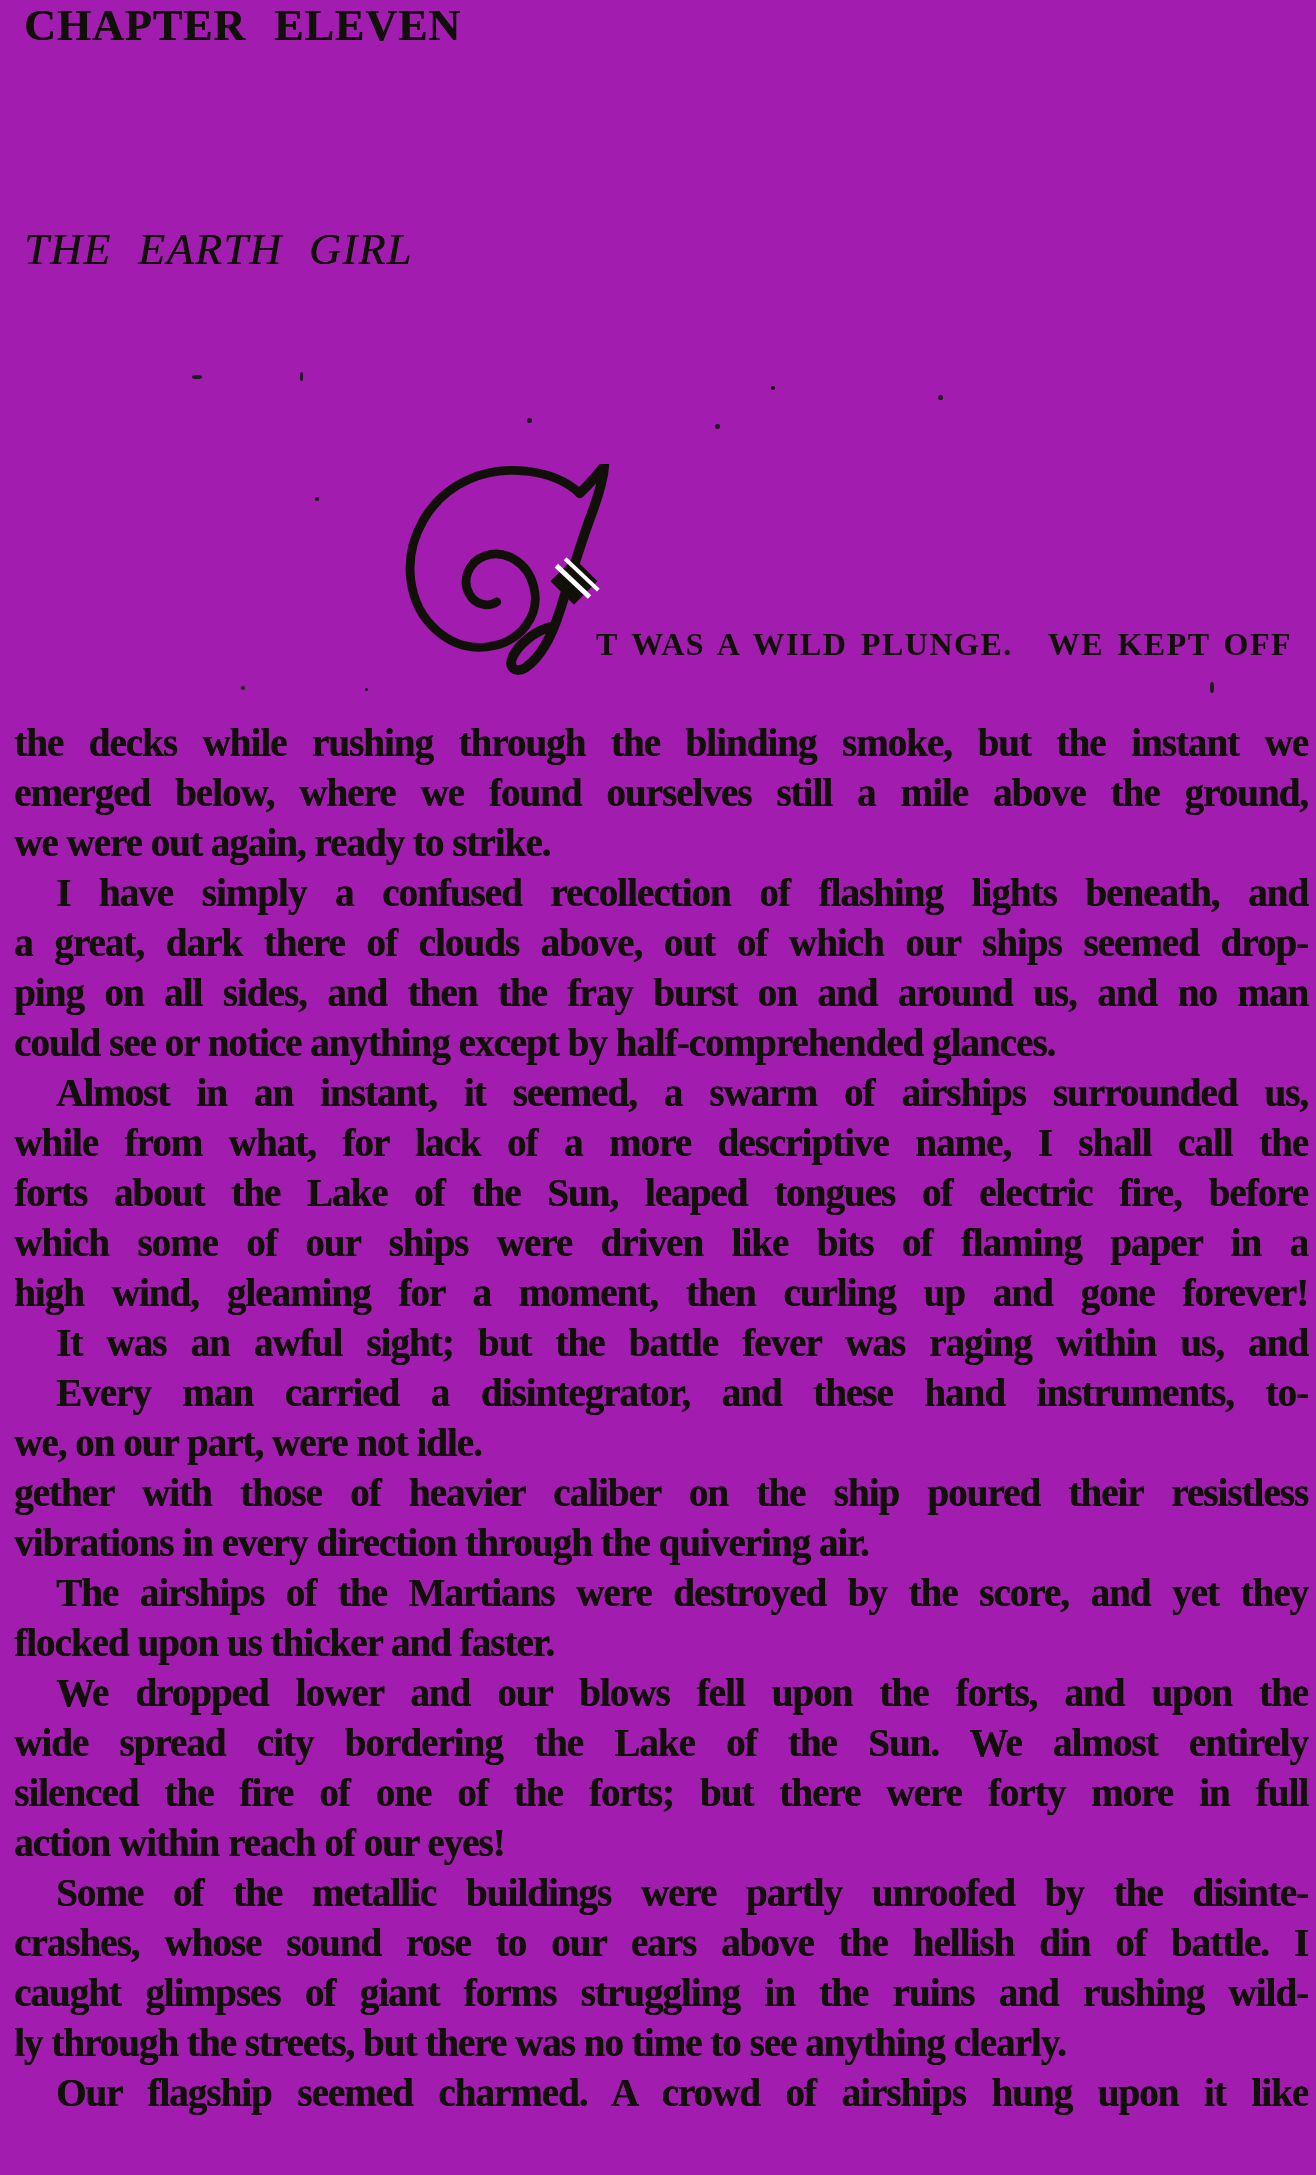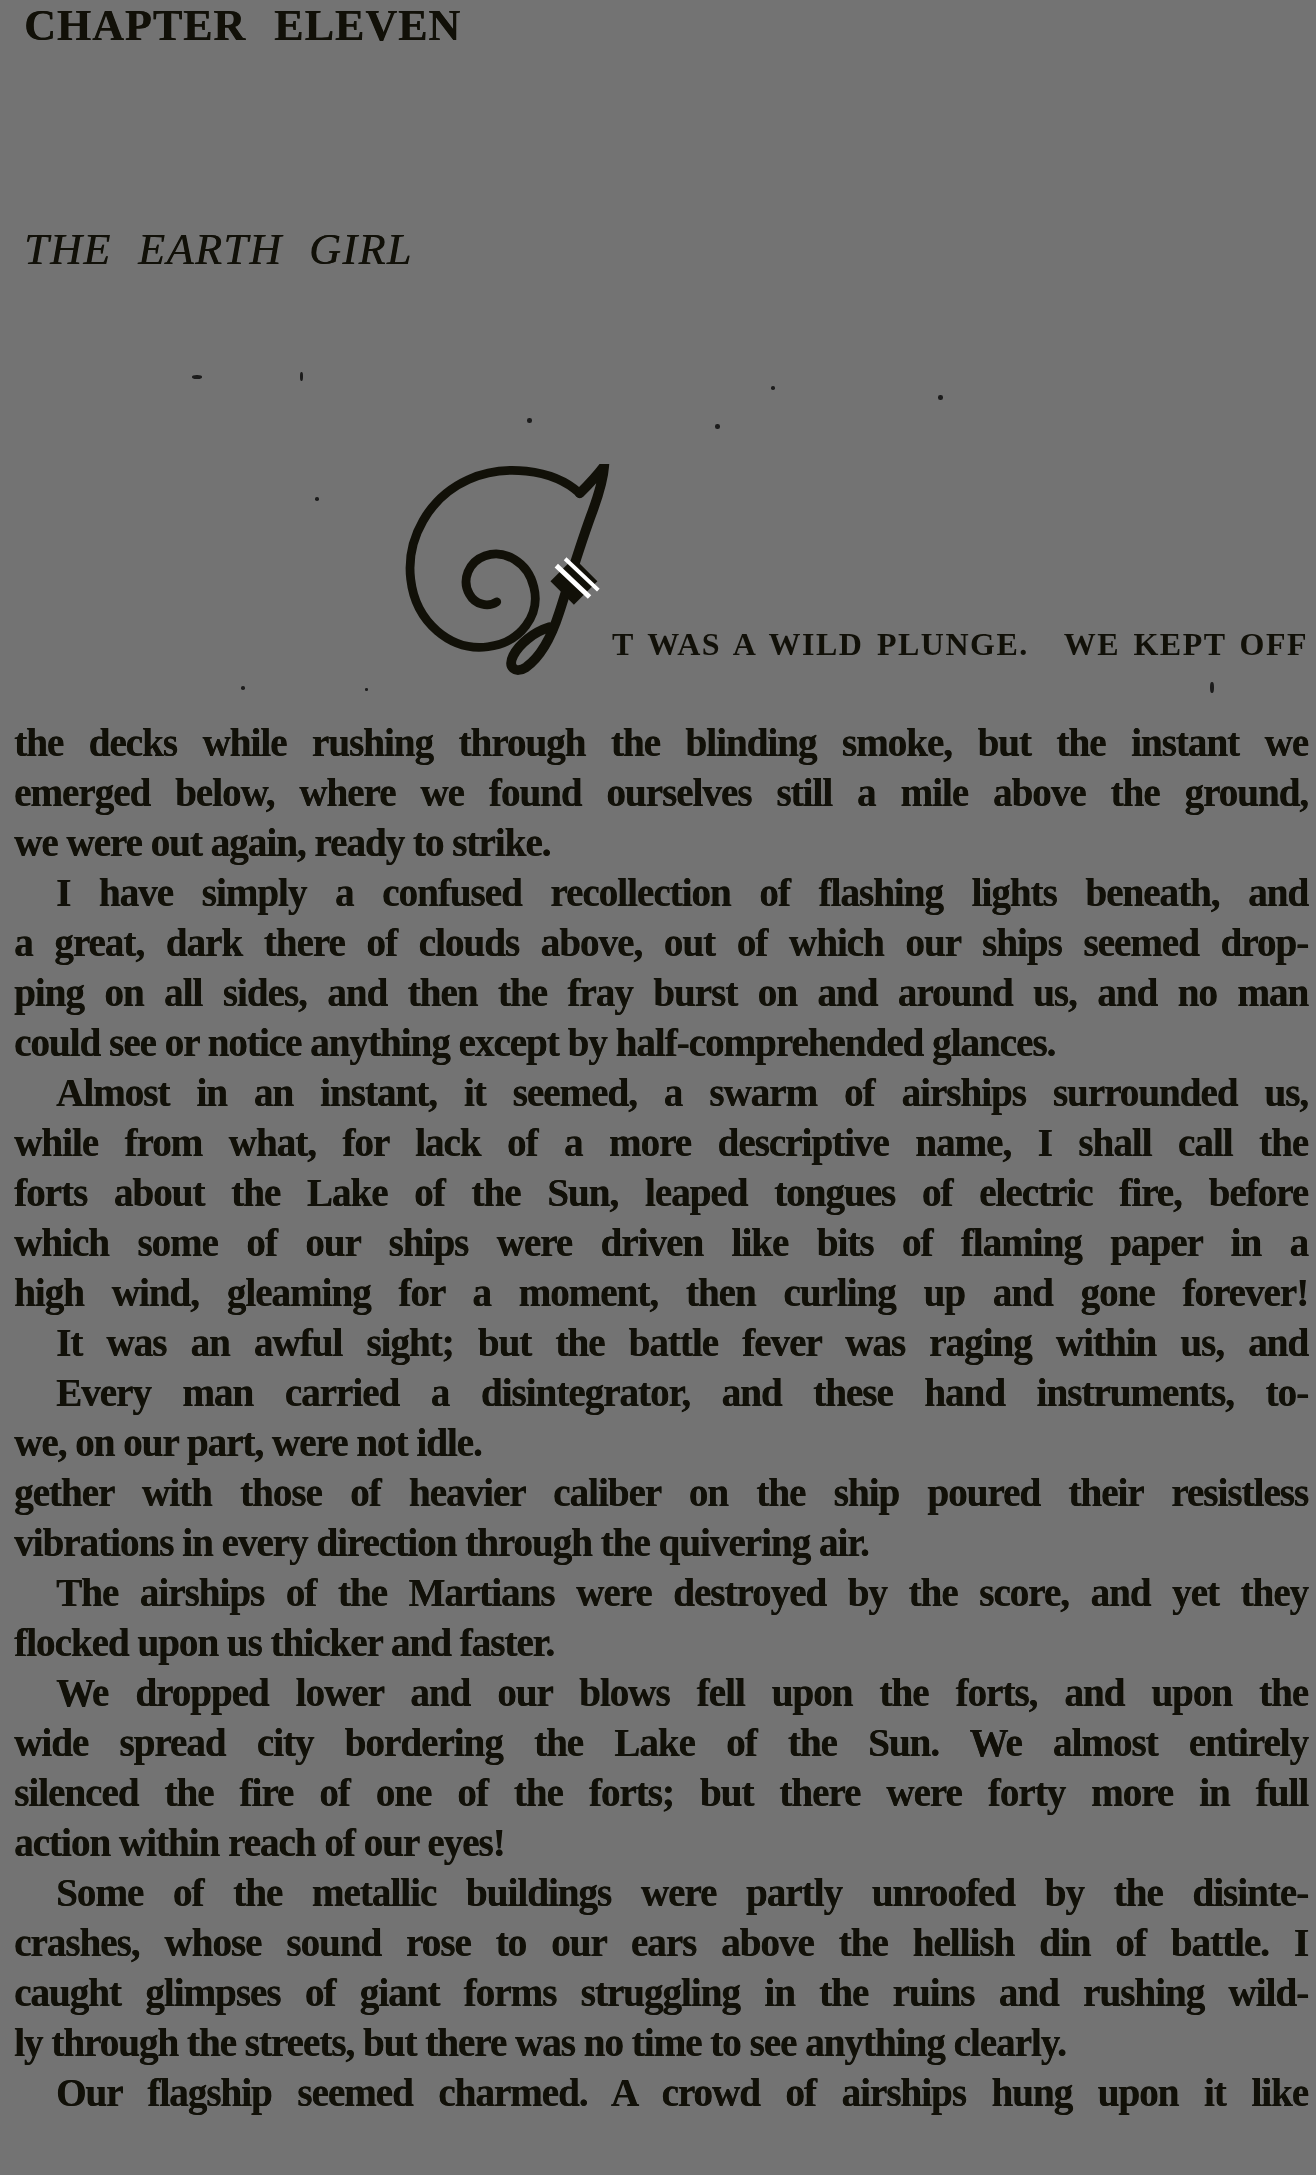--- a/index.html
+++ b/index.html
@@ -1,19 +1,19 @@
 <!DOCTYPE html>
 <html><head>
 <meta charset="utf-8">
 <style>
   html,body{margin:0;padding:0;background:#e8e8e8;}
   .page{
     position:relative;
     width:1316px;height:2175px;
-    background:#737373;
+    background:#a21caf;
     overflow:hidden;
     font-family:"Liberation Serif","DejaVu Serif",serif;
     color:#111008;
   }
   .chapter-heading{
     position:absolute;left:24px;top:2px;
     font-size:44px;font-weight:bold;line-height:48px;
     letter-spacing:1px;word-spacing:16px;
     text-shadow:0.5px 0 0 currentColor;
     white-space:nowrap;
@@ -22,21 +22,21 @@
     position:absolute;left:24px;top:224px;
     font-size:44px;font-weight:normal;font-style:italic;line-height:52px;
     letter-spacing:1.5px;word-spacing:14px;
     text-shadow:0.5px 0 0 currentColor;
     white-space:nowrap;
   }
   .dropcap{
     position:absolute;left:388px;top:464px;width:235px;height:215px;
   }
   .opening-line{
-    position:absolute;left:612px;top:620px;width:696px;height:48px;
+    position:absolute;left:596px;top:620px;width:696px;height:48px;
     display:flex;justify-content:space-between;align-items:baseline;
     font-size:32px;line-height:48px;font-weight:bold;
     letter-spacing:1.5px;word-spacing:4px;
     white-space:nowrap;
   }
   .body-text{
     position:absolute;left:14px;top:718px;width:1294px;
     font-size:39px;letter-spacing:-0.025em;
     text-shadow:0.4px 0 0 currentColor;
   }

